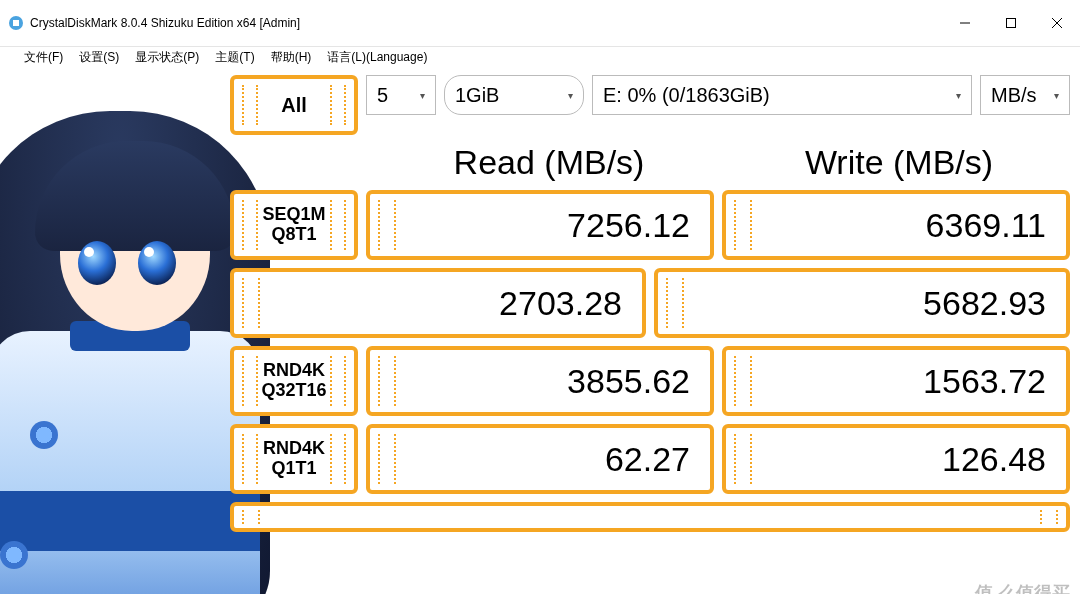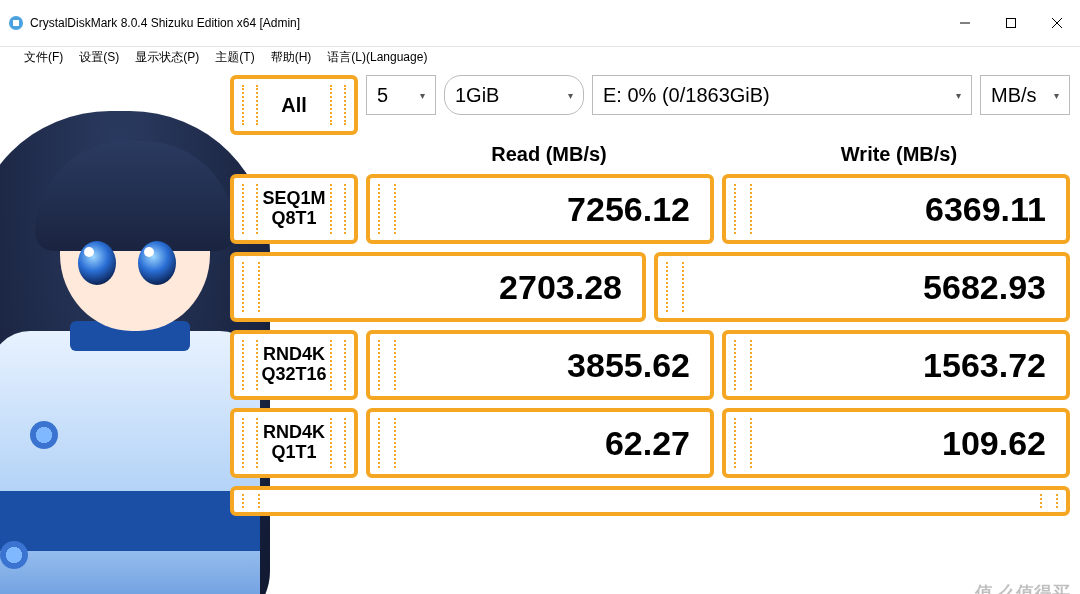--- a/index.html
+++ b/index.html
@@ -56,32 +56,32 @@
 .selects { display:flex; gap:8px; flex:1; height:40px; }
 .sel { background:#fff; border:1px solid #bbb; height:40px; display:flex; align-items:center; padding:0 10px; font-size:20px; color:#000; position:relative; cursor:pointer; }
 .sel .arrow { margin-left:auto; font-size:10px; color:#555; }
 .sel.count { width:70px; }
 .sel.size { width:140px;border-radius:17px; }
 .sel.drive { flex:1; }
 .sel.unit { width:90px; }
 
 .headers { display:flex; gap:8px; margin: 4px 0 8px 0; }
 .headers .spacer { width:140px; }
-.col-head { flex:1; text-align:center; font-size:20px; font-weight:700; }
+.col-head { flex:1; text-align:center; font-size:34px; font-weight:400; }
 
 .value-box {
   flex:1; height:70px; background:#fff; border:4px solid #f5a623; border-radius:6px; position:relative;
   display:flex; align-items:center; justify-content:flex-end; padding-right:20px;
 }
 .value-box::before, .value-box::after {
   content:""; position:absolute; top:6px; bottom:6px; width:14px; border-left:2px dotted #f5a623; border-right:2px dotted #f5a623;
 }
 .value-box::before { left:8px; }
 .value-box::after { right:8px; display:none; }
-.value-box .v { font-size:34px; font-weight:700; color:#000; }
+.value-box .v { font-size:34px; font-weight:400; color:#000; }
 
 .status-bar { height:30px; background:#fff; border:4px solid #f5a623; border-radius:6px; margin-top:4px; position:relative; }
 .status-bar::before, .status-bar::after {
   content:""; position:absolute; top:4px; bottom:4px; width:14px; border-left:2px dotted #f5a623; border-right:2px dotted #f5a623;
 }
 .status-bar::before { left:8px; }
 .status-bar::after { right:8px; }
 
 .watermark { position:absolute; right:10px; bottom:6px; font-size:18px; color:rgba(0,0,0,.25); font-weight:600; z-index:5; }
 </style>
@@ -207,21 +207,21 @@
 
     <div class="row">
       <div class="test-btn tall small">
         <span class="lbl" style="white-space:pre-line">RND4K
 Q1T1</span>
       </div>
       <div class="value-box">
         <span class="v">62.27</span>
       </div>
       <div class="value-box">
-        <span class="v">109.62</span>
+        <span class="v">126.48</span>
       </div>
     </div>
 
     <div class="status-bar"></div>
 
   </div>
 
   <div class="watermark">值 么值得买</div>
 
 </div>

